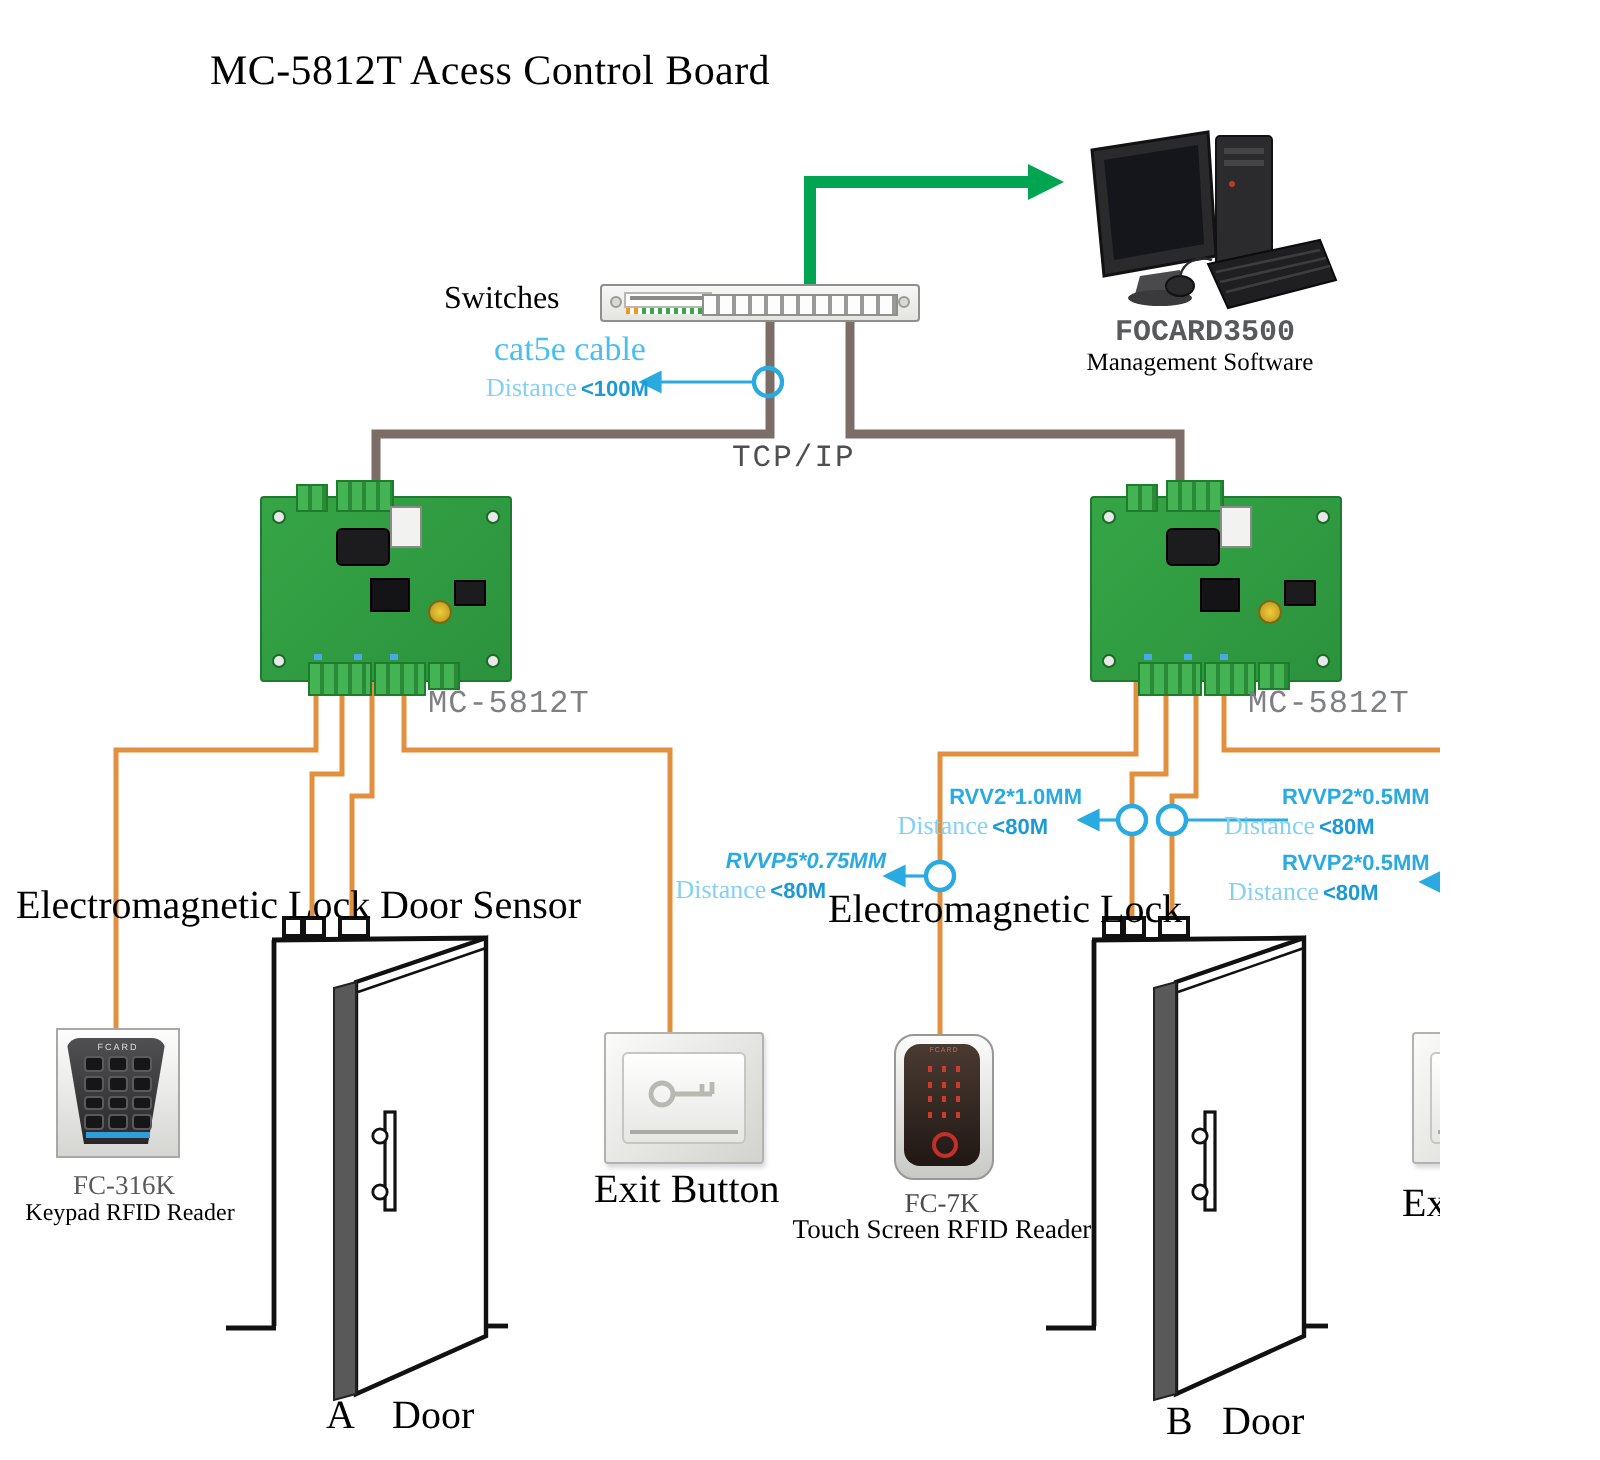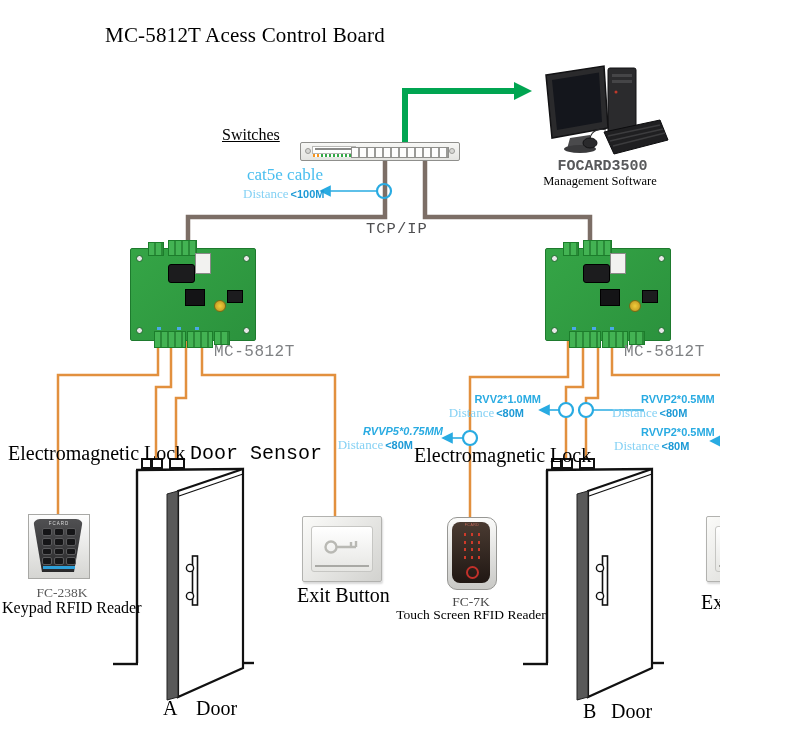--- a/index.html
+++ b/index.html
@@ -167,21 +167,21 @@
       <ellipse cx="580" cy="149" rx="16" ry="4" fill="#3a3a3c"></ellipse>
       <polygon points="604,132 660,120 668,140 614,154" fill="#1f1f21" stroke="#0c0c0e" stroke-width="1"></polygon>
       <path d="M608,136 L660,125 M610,141 L663,129 M613,146 L665,133" stroke="#3c3c3e" stroke-width="1.4" fill="none"></path>
       <ellipse cx="590" cy="143" rx="7" ry="5" fill="#2a2a2c" stroke="#121214"></ellipse>
       <path d="M590,138 C592,130 600,128 606,130" stroke="#2a2a2c" stroke-width="1.2" fill="none"></path>
     </g>
   </svg>
 
   <div class="txt title" style="left:55px;top:23px;width:380px;">MC-5812T Acess Control Board</div>
 
-  <div class="txt serif16" style="left:222px;top:126px;text-decoration:underline;">Switches</div>
+  <div class="txt serif16" style="left:222px;top:141px;">Switches</div>
 
   <div class="txt cat5e" style="left:247px;top:165px;">cat5e cable</div>
   <div class="txt cable-dist" style="left:243px;top:186px;">
     <span>Distance</span><span class="val">&lt;100M</span>
   </div>
 
   <div class="txt sans" style="left:366px;top:220px;font-size:15.5px;color:#4f4f51;letter-spacing:1px;">TCP/IP</div>
 
   <div class="txt sans" style="left:540px;top:158px;width:125px;text-align:center;font-size:15px;font-weight:bold;color:#58595B;">FOCARD3500</div>
   <div class="txt" style="left:525px;top:174px;width:150px;text-align:center;font-size:12.5px;">Management Software</div>
@@ -233,43 +233,43 @@
     <span class="term" style="left:56px;bottom:-8px;width:24px;height:15px;"></span>
     <span class="term" style="left:83px;bottom:-5px;width:14px;height:12px;"></span>
     <span class="dot" style="left:26px;bottom:10px;"></span>
       <span class="dot" style="left:46px;bottom:10px;"></span>
     <span class="dot" style="left:64px;bottom:10px;"></span>
   </div>
   <div class="txt sans gray" style="left:214px;top:343px;font-size:16px;letter-spacing:.5px;">MC-5812T</div>
   <div class="txt sans gray" style="left:624px;top:343px;font-size:16px;letter-spacing:.5px;">MC-5812T</div>
 
   <div class="txt serif17" style="left:8px;top:442px;">Electromagnetic Lock</div>
-  <div class="txt serif17" style="left:190px;top:442px;font-family:Liberation Mono, monospace;">Door Sensor</div>
+  <div class="txt serif17" style="left:190px;top:442px;">Door Sensor</div>
 
   <div class="dev fc185k">
     <div class="panel"></div>
     <div class="logo">FCARD</div>
     <div class="keys">
       <i></i>
         <i></i>
         <i></i>
         <i></i>
         <i></i>
         <i></i>
         <i></i>
         <i></i>
         <i></i>
         <i></i>
         <i></i>
         <i></i>
     </div>
     <div class="stripe"></div>
   </div>
-  <div class="txt" style="left:28px;top:585px;width:68px;text-align:center;font-size:13.5px;color:#5a5a5a;">FC-238K</div>
-  <div class="txt" style="left:2px;top:599px;width:126px;text-align:left;font-size:16px;">Keypad RFID Reader</div>
+  <div class="txt" style="left:28px;top:585px;width:68px;text-align:center;font-size:13.5px;color:#5a5a5a;">FC-316K</div>
+  <div class="txt" style="left:2px;top:599px;width:126px;text-align:center;font-size:12px;">Keypad RFID Reader</div>
 
   <div class="dev exit" style="left:302px;top:516px;">
     <div class="plate">
       <svg width="60" height="42" viewBox="0 0 60 42">
         <g stroke="#b9b9b4" stroke-width="2.4" fill="none">
           <circle cx="19" cy="20" r="5.5"></circle>
             <path d="M24.5,20 H44 M39,20 V15 M44,20 V14"></path>
         </g>
       </svg>
     </div>

